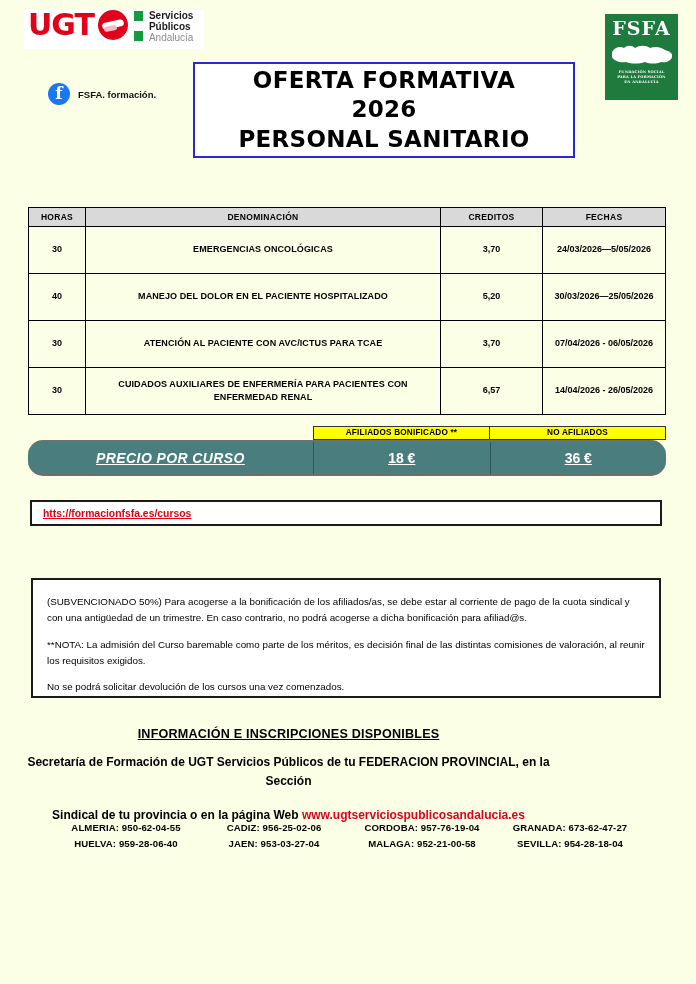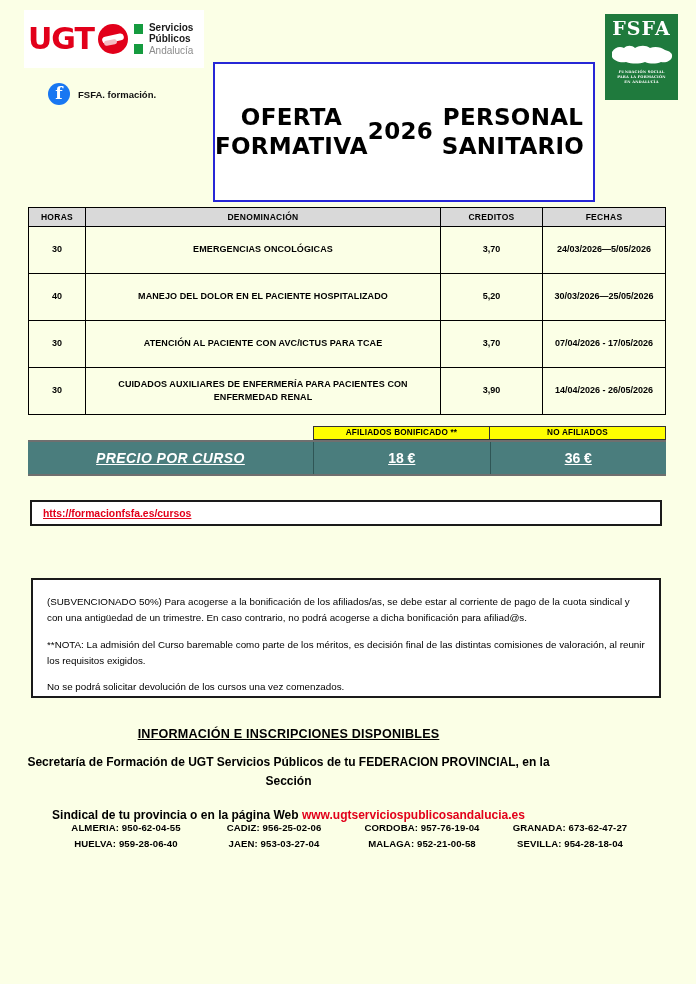--- a/index.html
+++ b/index.html
@@ -21,24 +21,23 @@
     position: relative;
     height: 190px;
   }
 
   
   .ugt-logo {
     position: absolute;
     left: 24px;
     top: 10px;
     width: 180px;
-    height: 58px;
+    height: 39px;
     background: #ffffff;
     display: flex;
-    align-items: center;
     padding-left: 4px;
     box-sizing: border-box;
   }
   .ugt-word {
     font-family: "DejaVu Sans", sans-serif;
     font-weight: 700;
     font-size: 30px;
     color: #e2001a;
     letter-spacing: -1px;
     line-height: 1;
@@ -171,28 +170,28 @@
     color: #111;
     white-space: nowrap;
   }
 
   
   .title-box {
     position: absolute;
     left: 193px;
     top: 62px;
     width: 382px;
-    height: 140px;
+    height: 96px;
     background: #ffffff;
     border: 2px solid #2727d6;
     box-sizing: border-box;
     display: flex;
+    flex-direction: column;
     align-items: center;
     justify-content: center;
-    margin-left: 20px;
   }
   .title-box div {
     font-family: "DejaVu Sans", sans-serif;
     font-weight: 700;
     font-size: 23px;
     line-height: 1.28;
     letter-spacing: 0.3px;
     color: #000;
     text-align: center;
   }
@@ -296,20 +295,21 @@
     line-height: 12px;
     letter-spacing: 0.2px;
   }
   .price-head .yh + .yh { border-left: none; }
   .price-row {
     display: flex;
     height: 32px;
     background: #4a7d7d;
     border-top: 2px solid #6f6f6f;
     border-bottom: 2px solid #6f6f6f;
+    border-radius: 15px;
   }
   .price-row .label {
     width: 285px;
     flex: 0 0 auto;
     display: flex;
     align-items: center;
     justify-content: center;
   }
   .price-row .label span {
     color: #ffffff;
@@ -498,26 +498,26 @@
       <tr>
         <td class="c-hours">40</td>
         <td class="c-name">MANEJO DEL DOLOR EN EL PACIENTE HOSPITALIZADO</td>
         <td class="c-cred">5,20</td>
         <td class="c-dates">30/03/2026—25/05/2026</td>
       </tr>
       <tr>
         <td class="c-hours">30</td>
         <td class="c-name">ATENCIÓN AL PACIENTE CON AVC/ICTUS PARA TCAE</td>
         <td class="c-cred">3,70</td>
-        <td class="c-dates">07/04/2026 - 17/05/2026</td>
+        <td class="c-dates">07/04/2026 - 06/05/2026</td>
       </tr>
       <tr>
         <td class="c-hours">30</td>
         <td class="c-name">CUIDADOS AUXILIARES DE ENFERMERÍA PARA PACIENTES CON ENFERMEDAD RENAL</td>
-        <td class="c-cred">3,90</td>
+        <td class="c-cred">6,57</td>
         <td class="c-dates">14/04/2026 - 26/05/2026</td>
       </tr>
     </tbody>
   </table>
 </div>
 
 <div class="price-block">
   <div class="price-head">
     <div class="spacer"></div>
     <div class="yh">AFILIADOS BONIFICADO **</div>

